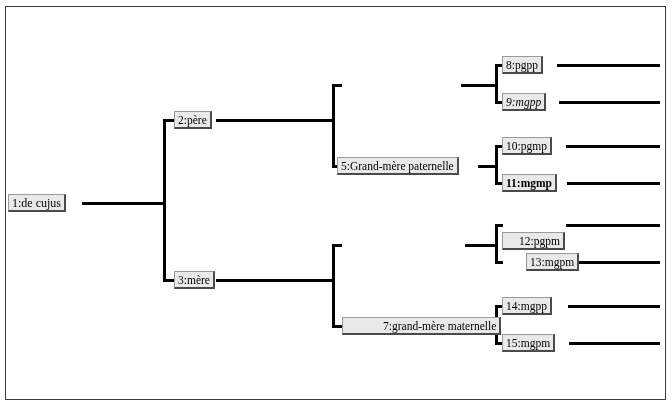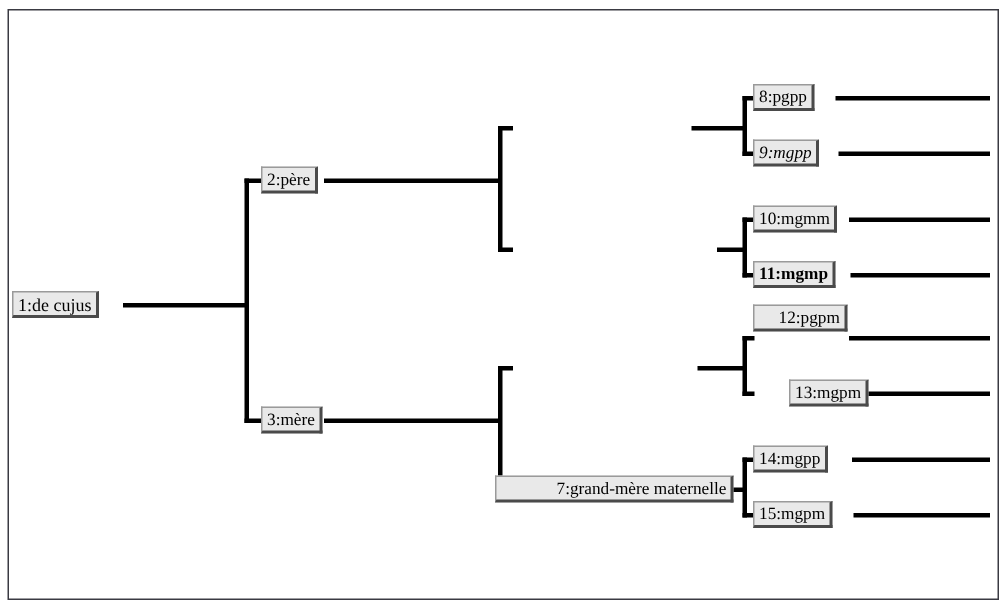--- a/index.html
+++ b/index.html
@@ -119,33 +119,34 @@
     <div class="ln h" style="left:568px; top:305px; width:92px;"></div>
     <div class="ln h" style="left:569px; top:342px; width:91px;"></div>
 
     <div class="node node-gen1" style="left:8px; top:194px;">1:de cujus</div>
 
     <div class="node" style="left:174px; top:111px;">2:père</div>
 
     <div class="node" style="left:174px; top:271px;">3:mère</div>
 
 
+    <div class="node" style="left:337px; top:157px;">5:Grand-mère paternelle</div>
 
 
-    <div class="node" style="left:330px; top:317px;padding-left:40px;">7:grand-mère maternelle</div>
+    <div class="node" style="left:342px; top:317px;padding-left:40px;">7:grand-mère maternelle</div>
 
     <div class="node" style="left:502px; top:44px;margin-top:12px;">8:pgpp</div>
 
     <div class="node" style="left:502px; top:93px;font-style:italic;">9:mgpp</div>
 
-    <div class="node" style="left:502px; top:137px;">10:mgmm</div>
+    <div class="node" style="left:502px; top:137px;">10:pgmp</div>
 
     <div class="node" style="left:502px; top:174px;font-weight:bold;">11:mgmp</div>
 
-    <div class="node" style="left:502px; top:203px;padding-left:16px;">12:pgpm</div>
+    <div class="node" style="left:502px; top:232px;padding-left:16px;">12:pgpm</div>
 
     <div class="node" style="left:526px; top:253px;">13:mgpm</div>
 
     <div class="node" style="left:502px; top:297px;">14:mgpp</div>
 
     <div class="node" style="left:502px; top:334px;">15:mgpm</div>
 
   </div>
 </div>
 

